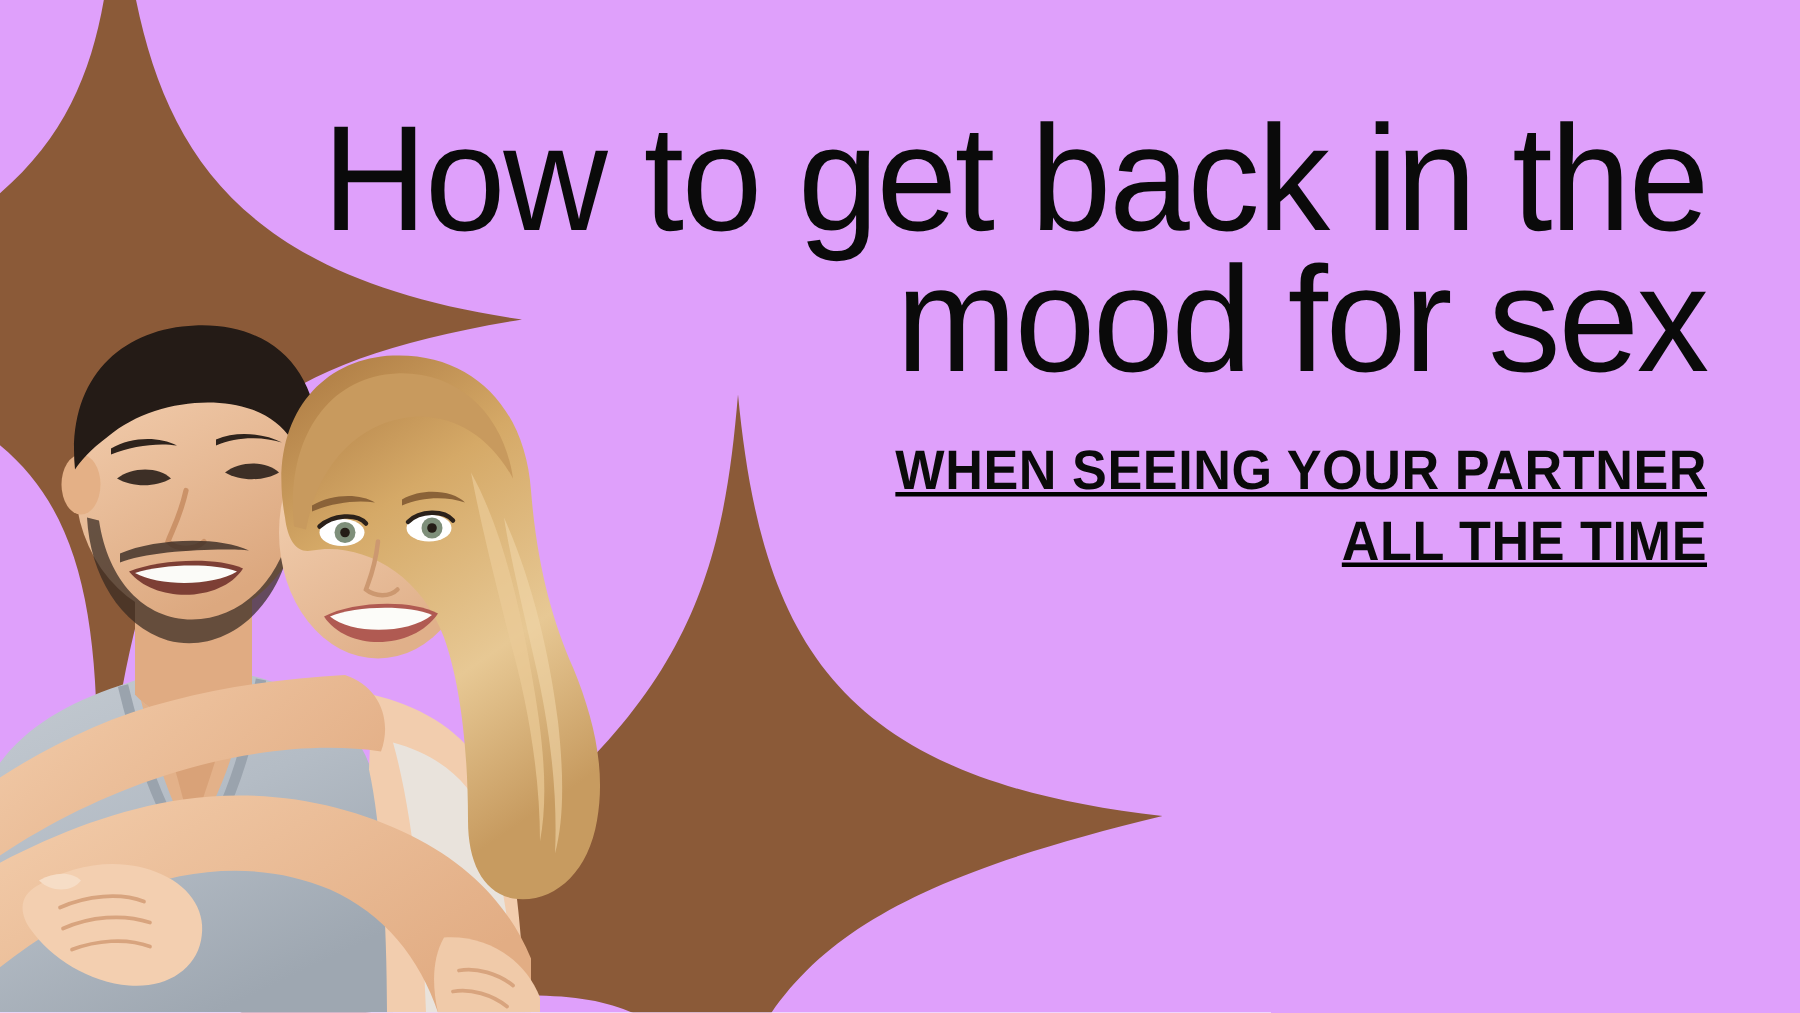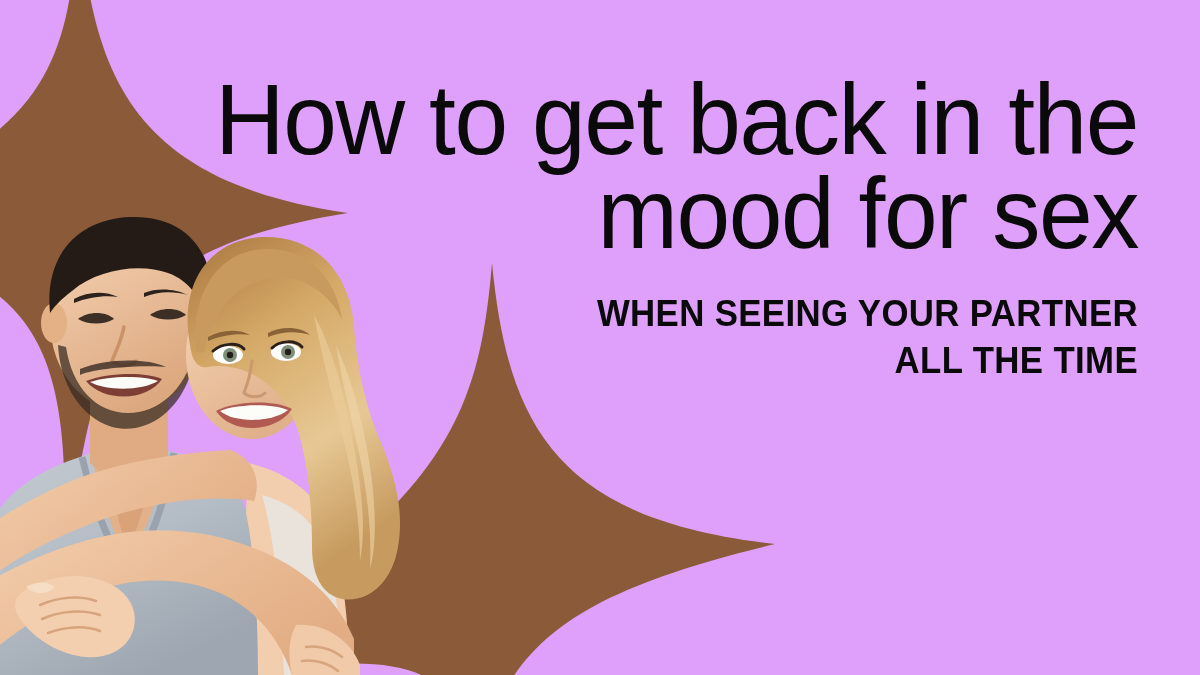--- a/index.html
+++ b/index.html
@@ -58,20 +58,21 @@
     transform: scaleX(0.965);
     transform-origin: right center;
   }
   .subtitle {
     position: absolute;
     left: 40px;
     top: 290px;
     width: 1098px;
     text-align: right;
     z-index: 5;
+    text-decoration: underline;
   }
   .subtitle-line {
     display: block;
     color: #0a0a0a;
     font-family: "Liberation Sans", sans-serif;
     font-weight: 700;
     font-size: 37px;
     line-height: 47px;
     letter-spacing: 0.4px;
     white-space: nowrap;

